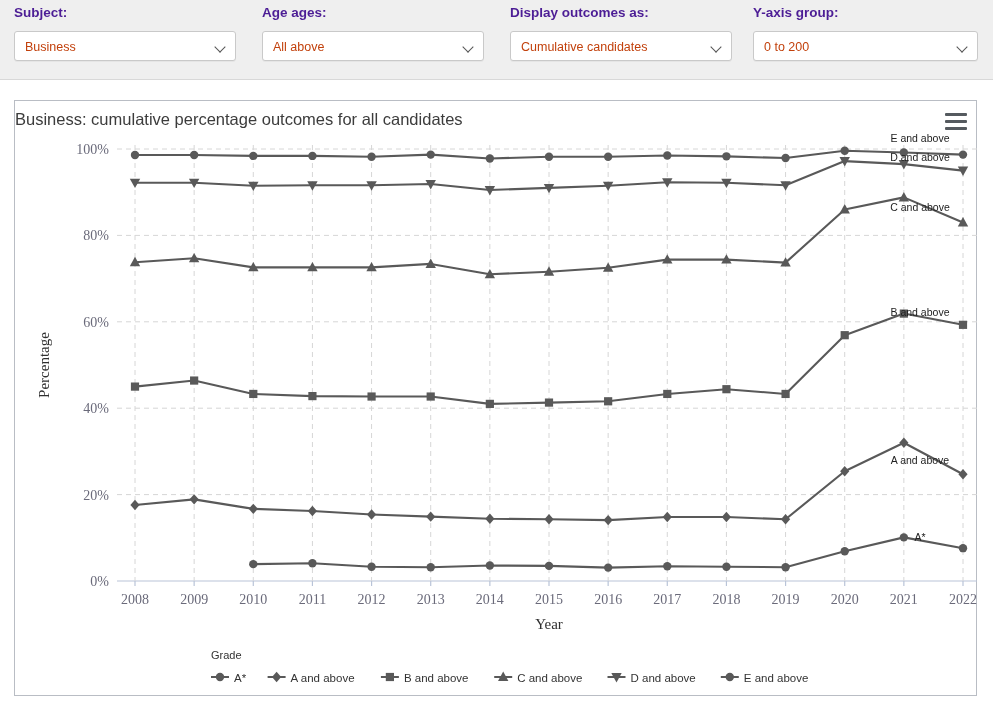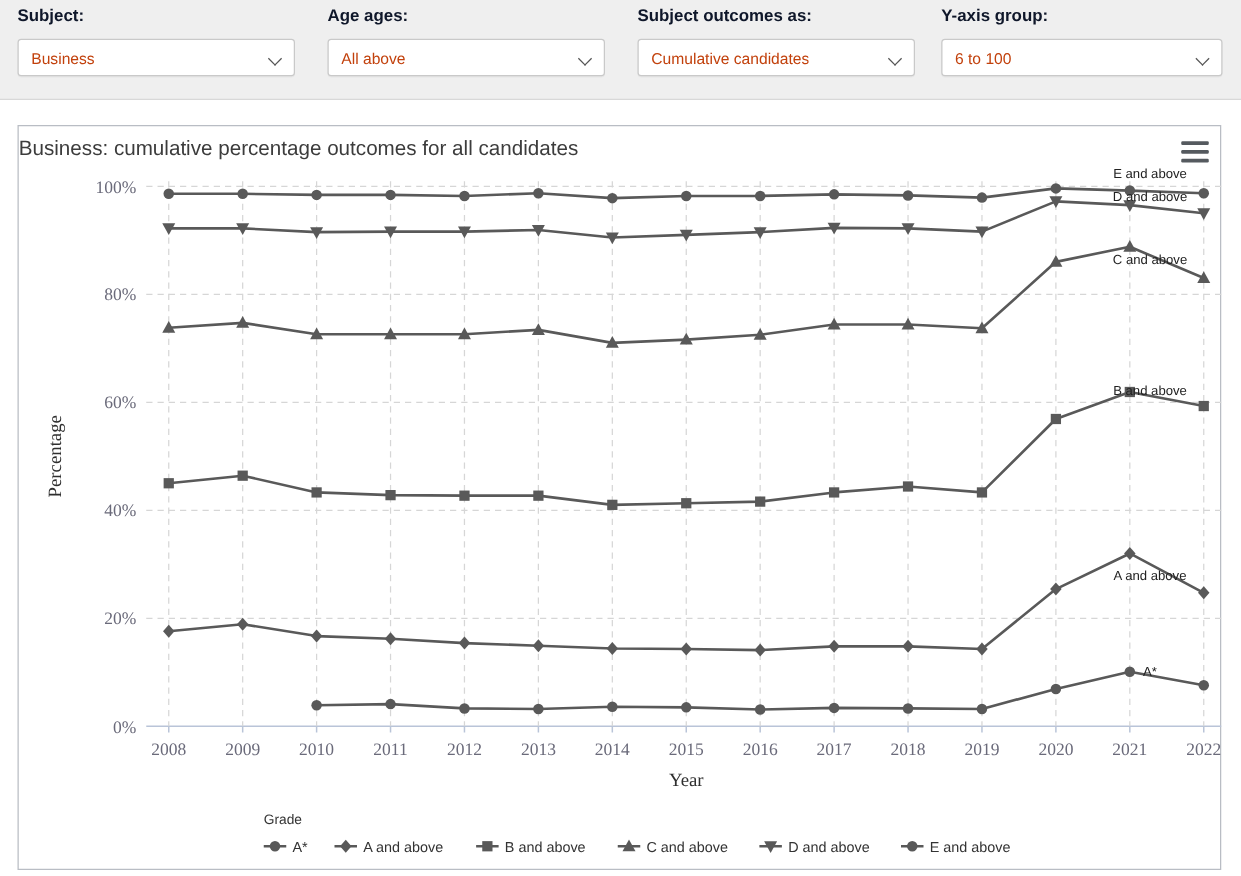--- a/index.html
+++ b/index.html
@@ -15,21 +15,21 @@
   #controls-bar {
     position: absolute; left: 0; top: 0;
     width: 993px; height: 80px;
     background: #efefef;
     border-bottom: 1px solid #d8d8d8;
   }
   .control-group { position: absolute; top: 0; }
   .control-label {
     font-size: 13.5px;
     font-weight: bold;
-    color: #0f172a;
+    color: #4c1d95;
     line-height: 1;
     padding-top: 6px;
     white-space: nowrap;
   }
   .select-box {
     position: relative;
     margin-top: 11px;
     height: 30px;
     background: #ffffff;
     border: 1px solid #c9c9c9;
@@ -140,31 +140,31 @@
 
   <div class="control-group" style="left:262px; width:222px;">
     <div class="control-label">Age ages:</div>
     <div class="select-box">
       <div class="select-value">All above</div>
       <div class="chevron"></div>
     </div>
   </div>
 
   <div class="control-group" style="left:510px; width:222px;">
-    <div class="control-label">Subject outcomes as:</div>
+    <div class="control-label">Display outcomes as:</div>
     <div class="select-box">
       <div class="select-value">Cumulative candidates</div>
       <div class="chevron"></div>
     </div>
   </div>
 
   <div class="control-group" style="left:753px; width:225px;">
     <div class="control-label">Y-axis group:</div>
     <div class="select-box">
-      <div class="select-value">6 to 100</div>
+      <div class="select-value">0 to 200</div>
       <div class="chevron"></div>
     </div>
   </div>
 
 </div>
 
 <div id="chart-panel">
 
   <div id="chart-title">Business: cumulative percentage outcomes for all candidates</div>
 

